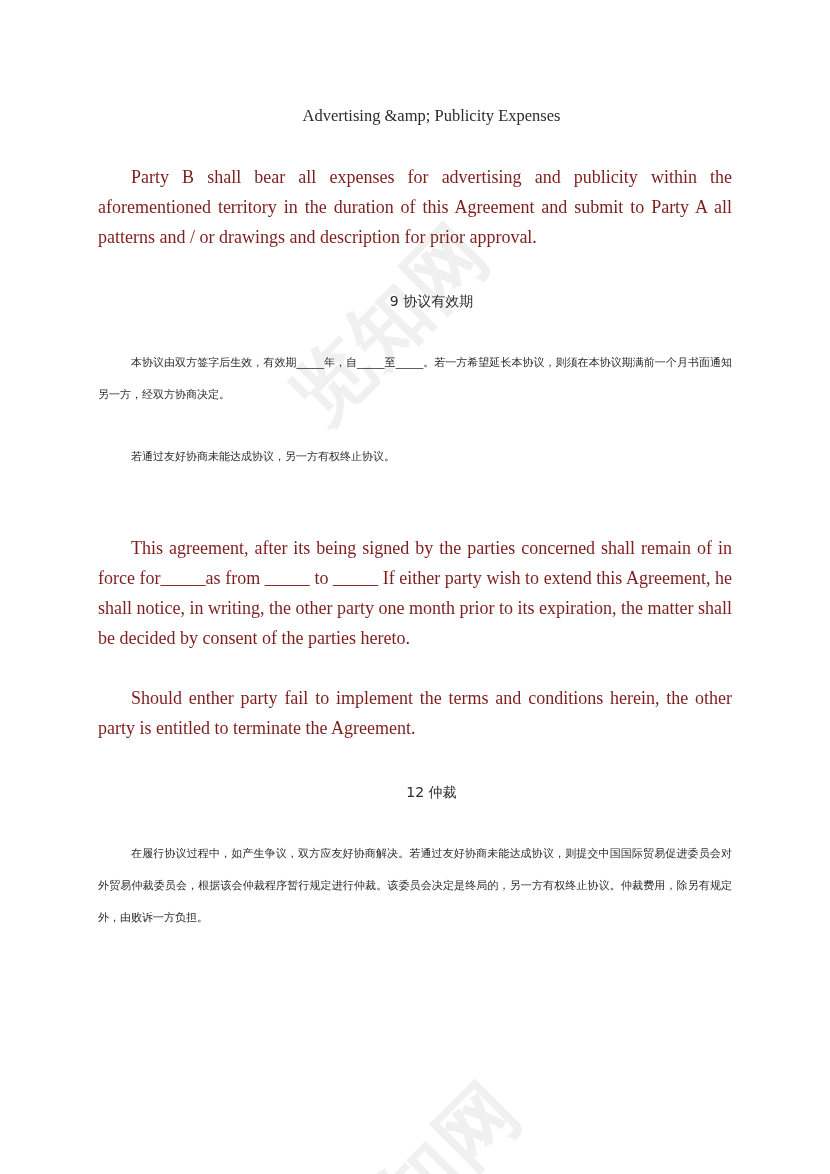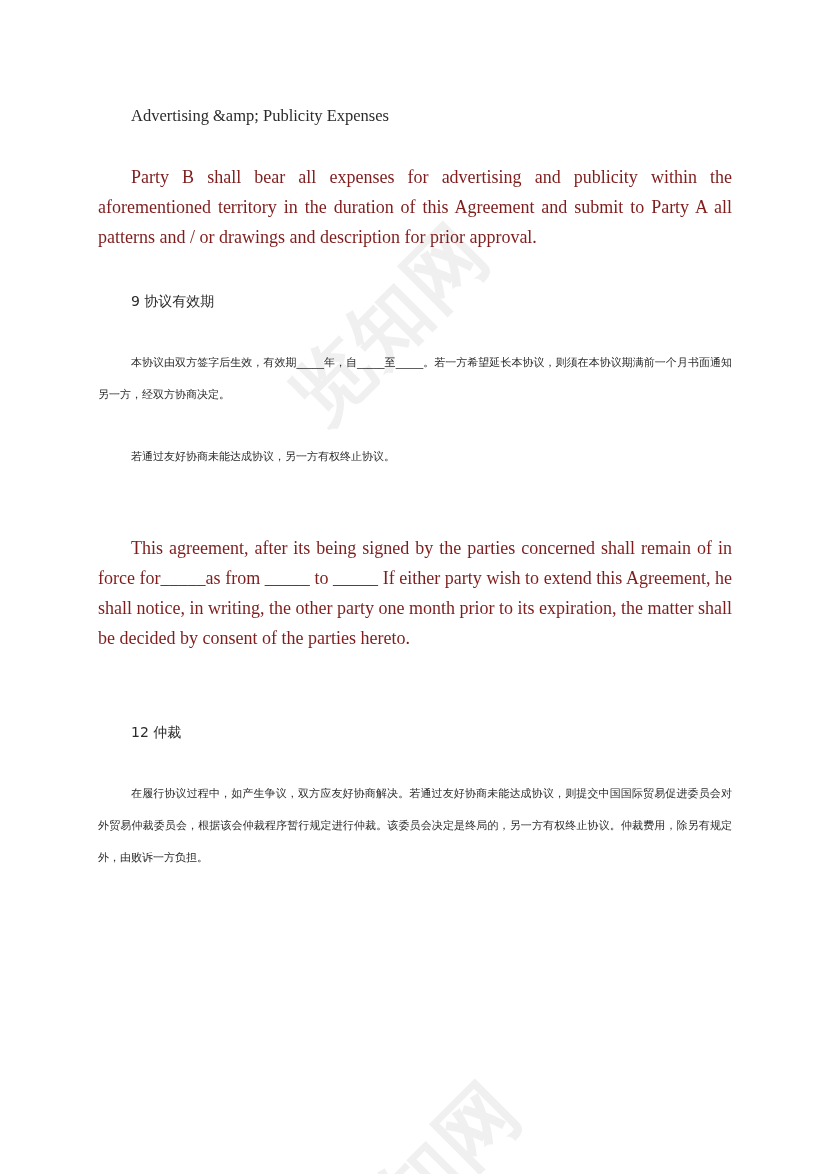--- a/index.html
+++ b/index.html
@@ -57,20 +57,21 @@
     position: absolute;
     left: 98px;
     top: 100px;
     width: 634px;
     z-index: 1;
   }
 
   .blk {
     color: #2a2a2a;
     margin: 0;
+    text-align: center;
   }
 
   
   .en {
     font-family: "Liberation Serif", "DejaVu Serif", serif;
     font-size: 18px;
     line-height: 30px;
     color: #7f1d1d;
   }
 
@@ -145,20 +146,21 @@
 
     <div class="gap-md"></div>
 
 
     <div class="gap-md"></div>
 
     <div class="blk en en-para">This agreement, after its being signed by the parties concerned shall remain of in force for_____as from _____ to _____ If either party wish to extend this Agreement, he shall notice, in writing, the other party one month prior to its expiration, the matter shall be decided by consent of the parties hereto.</div>
 
     <div class="gap-md"></div>
 
+    <div class="blk en en-para">Should enther party fail to implement the terms and conditions herein, the other party is entitled to terminate the Agreement.</div>
 
     <div class="gap-lg"></div>
 
     <div class="blk zh zh-head">12 仲裁</div>
 
     <div class="gap-md"></div>
 
     <div class="blk zh zh-para">在履行协议过程中，如产生争议，双方应友好协商解决。若通过友好协商未能达成协议，则提交中国国际贸易促进委员会对外贸易仲裁委员会，根据该会仲裁程序暂行规定进行仲裁。该委员会决定是终局的，另一方有权终止协议。仲裁费用，除另有规定外，由败诉一方负担。</div>
 
   </div>

